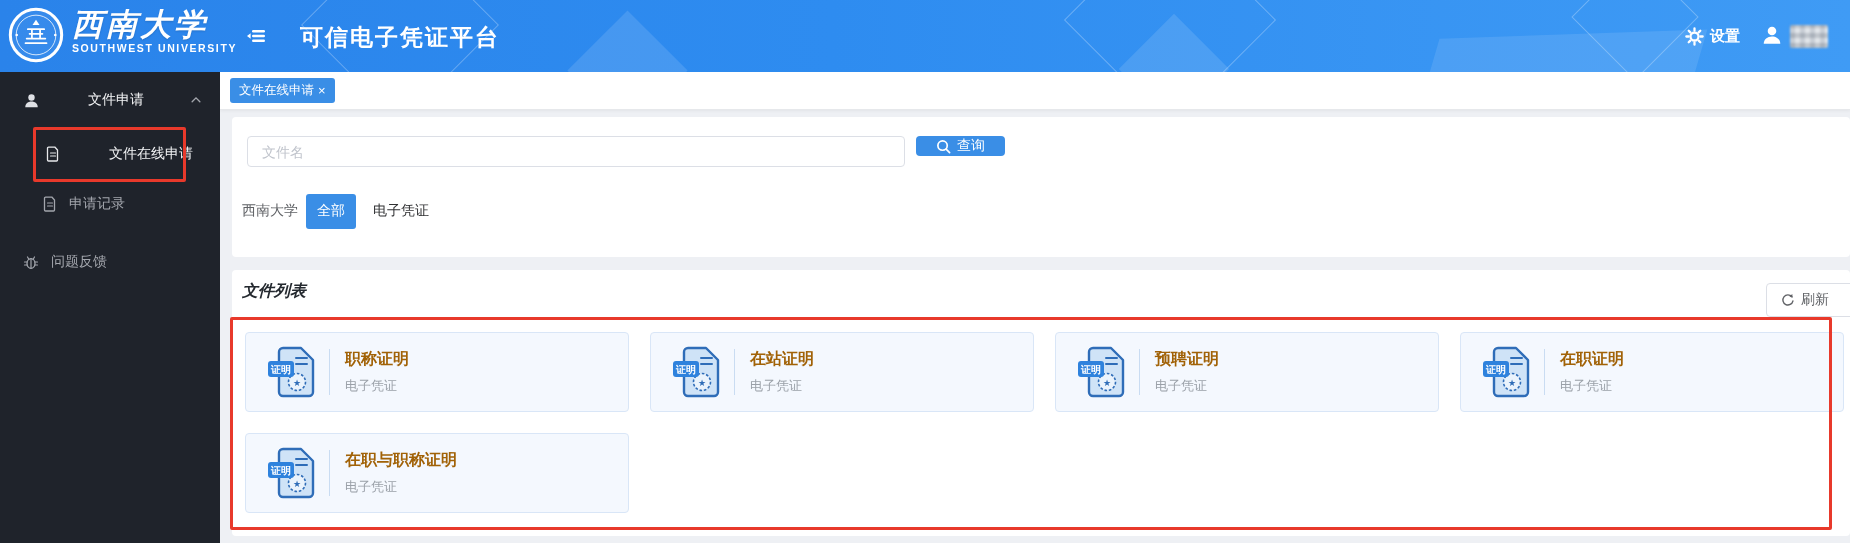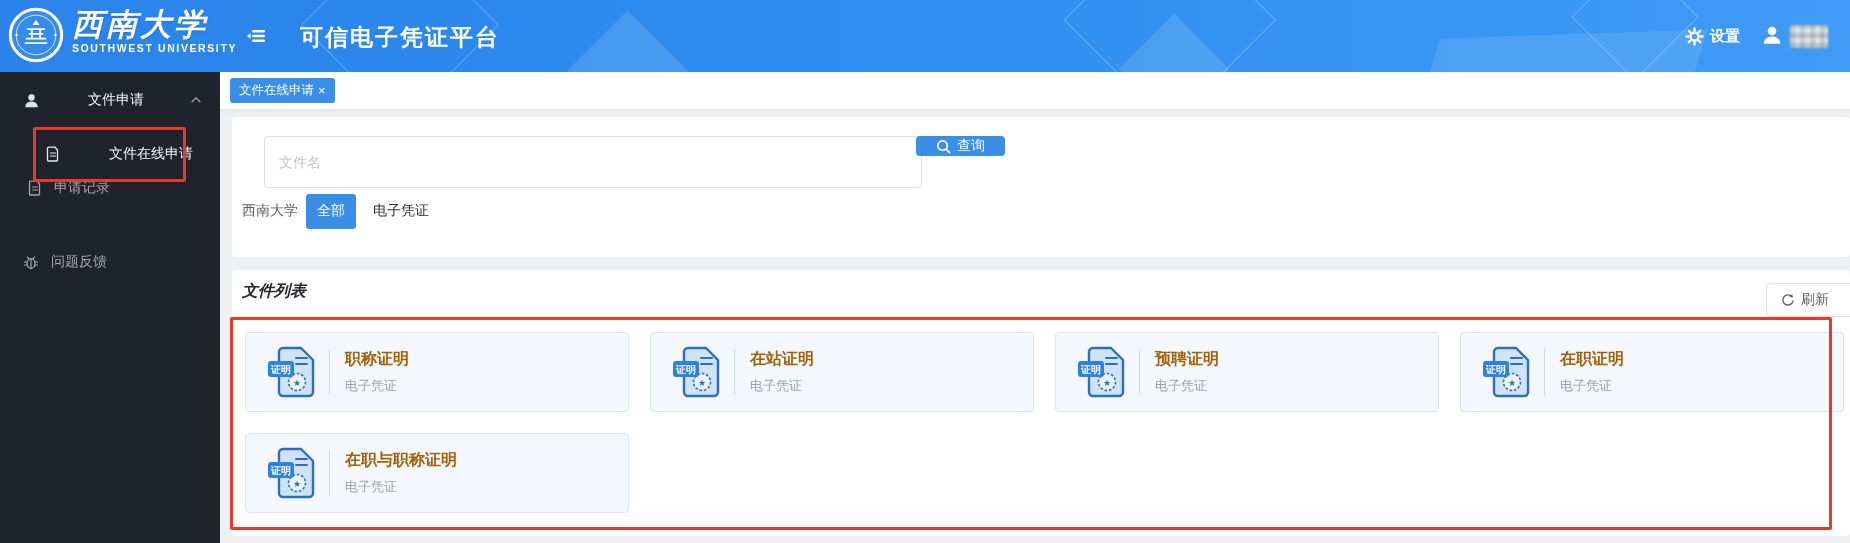--- a/index.html
+++ b/index.html
@@ -38,21 +38,21 @@
 
   
   .main { position:absolute; left:220px; top:72px; width:1630px; height:471px; }
   .tabstrip { position:absolute; left:0; top:0; width:1630px; height:38px; background:#fff; border-bottom:1px solid #e6e8eb; box-shadow:0 1px 3px rgba(0,0,0,.05); }
   .tab-chip { position:absolute; left:10px; top:6px; height:25px; padding:0 9px; background:#3a8ee6; border-radius:3px;
     color:#fff; font-size:12.5px; display:flex; align-items:center; gap:4px; cursor:pointer; }
   .tab-close { font-size:13px; cursor:pointer; line-height:1; }
 
   .panel { position:absolute; background:#fff; border-radius:4px; }
   .panel-search { left:12px; top:45px; width:1618px; height:140px; }
-  .search-input { position:absolute; left:32px; top:19px; width:658px; height:52px; border:1px solid #dcdfe6; border-radius:4px;
+  .search-input { position:absolute; left:15px; top:19px; width:658px; height:31px; border:1px solid #dcdfe6; border-radius:4px;
     padding:0 14px; font-size:14px; color:#0369a1; outline:none; font-family:inherit; }
   .search-input::placeholder { color:#c0c4cc; }
   .btn-primary { background:#3a8ee6; color:#fff; border:none; border-radius:4px; font-size:14px; cursor:pointer; font-family:inherit; }
   .search-btn { position:absolute; left:684px; top:19px; width:89px; height:20px; display:flex; align-items:center; justify-content:center; gap:6px; }
   .filter-row { position:absolute; left:10px; top:76px; height:36px; display:flex; align-items:center; font-size:14px; }
   .filter-label { color:#606266; margin-right:8px; }
   .chip { height:35px; padding:0 11px; display:flex; align-items:center; border-radius:3px; cursor:pointer; font-size:14px; }
   .chip.active { background:#3a8ee6; color:#fff; }
   .chip.plain { color:#303133; margin-left:6px; }
 
@@ -146,21 +146,21 @@
     </div>
 
     <div class="side-item c-white" style="top:62px; padding-left:46px;">
       <svg width="14" height="16" viewBox="0 0 14 16">
         <path d="M2.5 1.2 h6.5 l2.5 2.8 v10 a1 1 0 0 1-1 1 h-8 a1 1 0 0 1-1-1 v-11.8 a1 1 0 0 1 1-1 Z" fill="none" stroke="#e8e9ec" stroke-width="1.3"></path>
         <path d="M4.5 7 h5 M4.5 10 h5" stroke="#e8e9ec" stroke-width="1.2" stroke-linecap="round"></path>
       </svg>
       <span class="lbl">文件在线申请</span>
     </div>
 
-    <div class="side-item c-gray" style="top:96px; padding-left:28px;">
+    <div class="side-item c-gray" style="top:112px; padding-left:43px;">
       <svg width="14" height="16" viewBox="0 0 14 16">
         <path d="M2.5 1.2 h6.5 l2.5 2.8 v10 a1 1 0 0 1-1 1 h-8 a1 1 0 0 1-1-1 v-11.8 a1 1 0 0 1 1-1 Z" fill="none" stroke="#a3a6ad" stroke-width="1.3"></path>
         <path d="M4.5 7 h5 M4.5 10 h5" stroke="#a3a6ad" stroke-width="1.2" stroke-linecap="round"></path>
       </svg>
       <span class="lbl">申请记录</span>
     </div>
 
     <div class="side-item c-gray" style="top:170px; padding-left:23px;">
       <svg width="16" height="16" viewBox="0 0 16 16">
         <ellipse cx="8" cy="9.5" rx="4" ry="4.8" fill="none" stroke="#a3a6ad" stroke-width="1.3"></ellipse>

